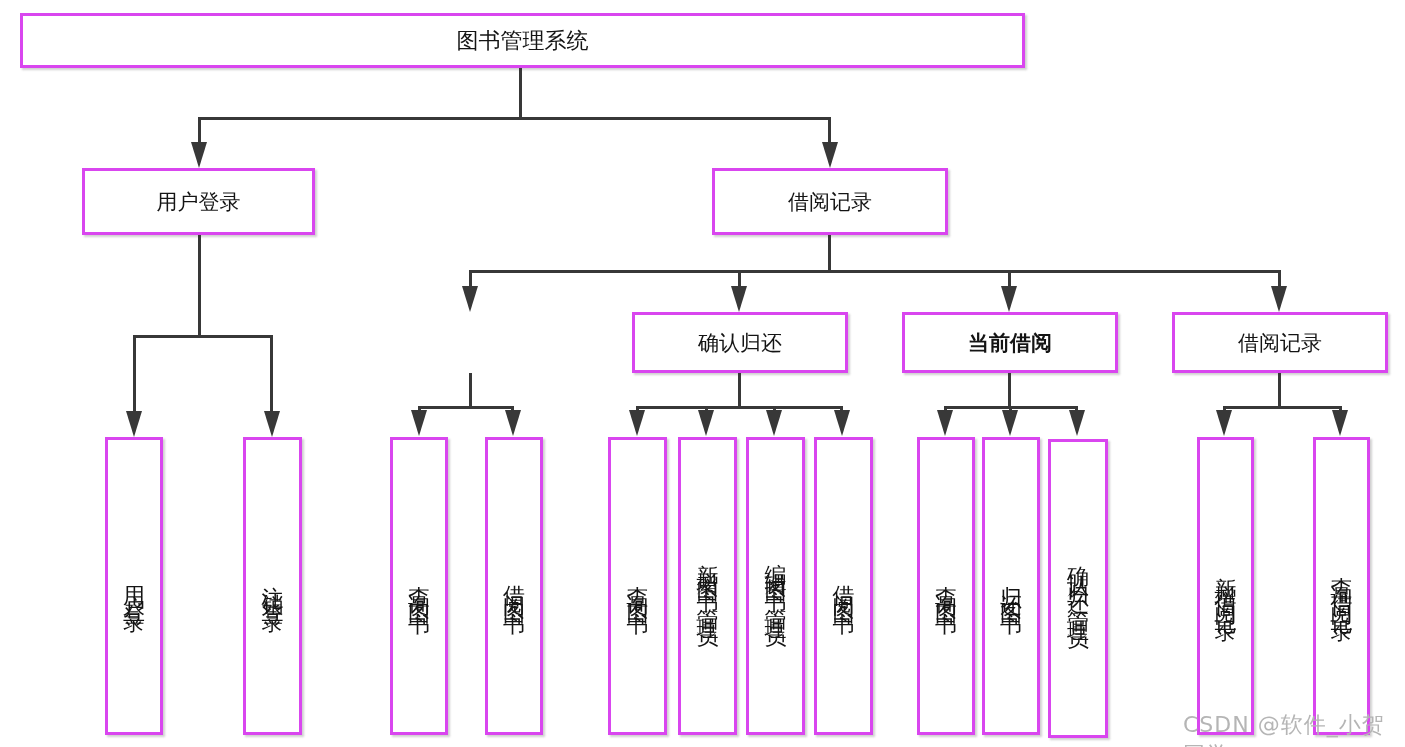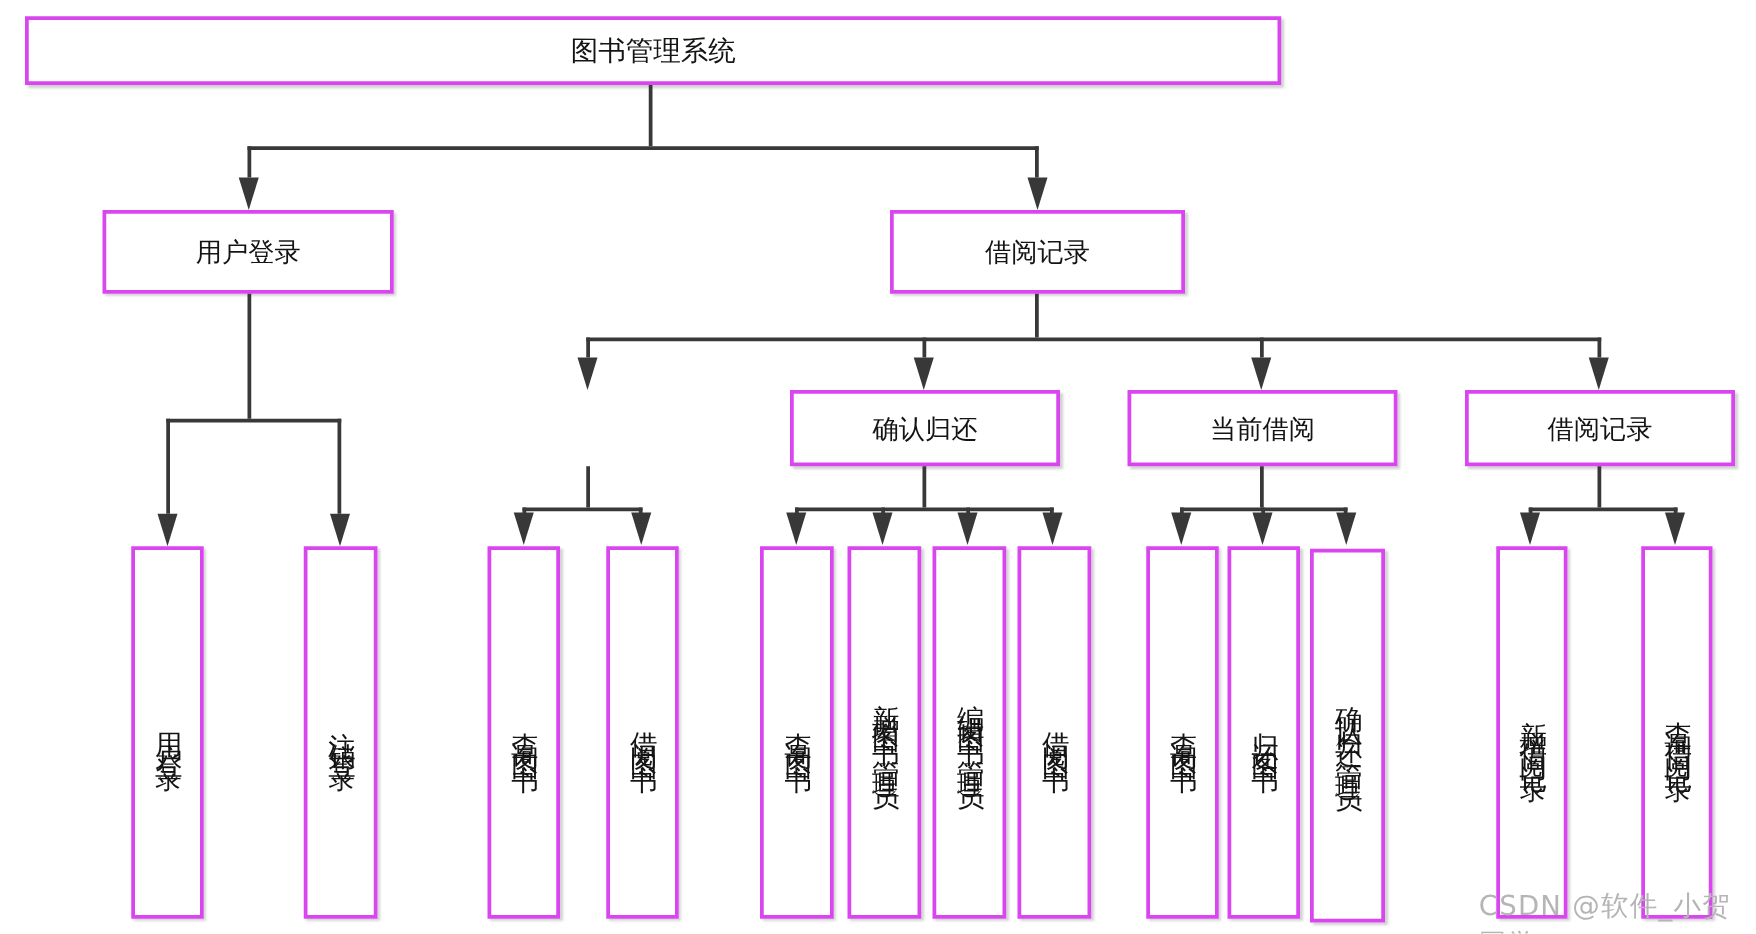--- a/index.html
+++ b/index.html
@@ -88,21 +88,21 @@
   <div class="vline" style="left:738px; top:270px; height:16px;"></div>
   <div class="arrow" style="left:731px; top:286px;"></div>
   <div class="vline" style="left:1008px; top:270px; height:16px;"></div>
   <div class="arrow" style="left:1001px; top:286px;"></div>
   <div class="vline" style="left:1278px; top:270px; height:16px;"></div>
   <div class="arrow" style="left:1271px; top:286px;"></div>
 
   <div class="box" style="left:632px; top:312px; width:216px; height:61px;">
     <span>确认归还</span>
   </div>
-  <div class="box" style="left:902px; top:312px; width:216px; height:61px;">
+  <div class="box" style="left:902px; top:312px; width:216px; height:61px;font-weight:bold;">
     <span>当前借阅</span>
   </div>
   <div class="box" style="left:1172px; top:312px; width:216px; height:61px;">
     <span>借阅记录</span>
   </div>
 
   <div class="vline" style="left:469px; top:373px; height:33px;"></div>
   <div class="hline" style="left:418px; top:406px; width:96px;"></div>
   <div class="vline" style="left:418px; top:406px; height:5px;"></div>
   <div class="arrow" style="left:411px; top:410px;"></div>

